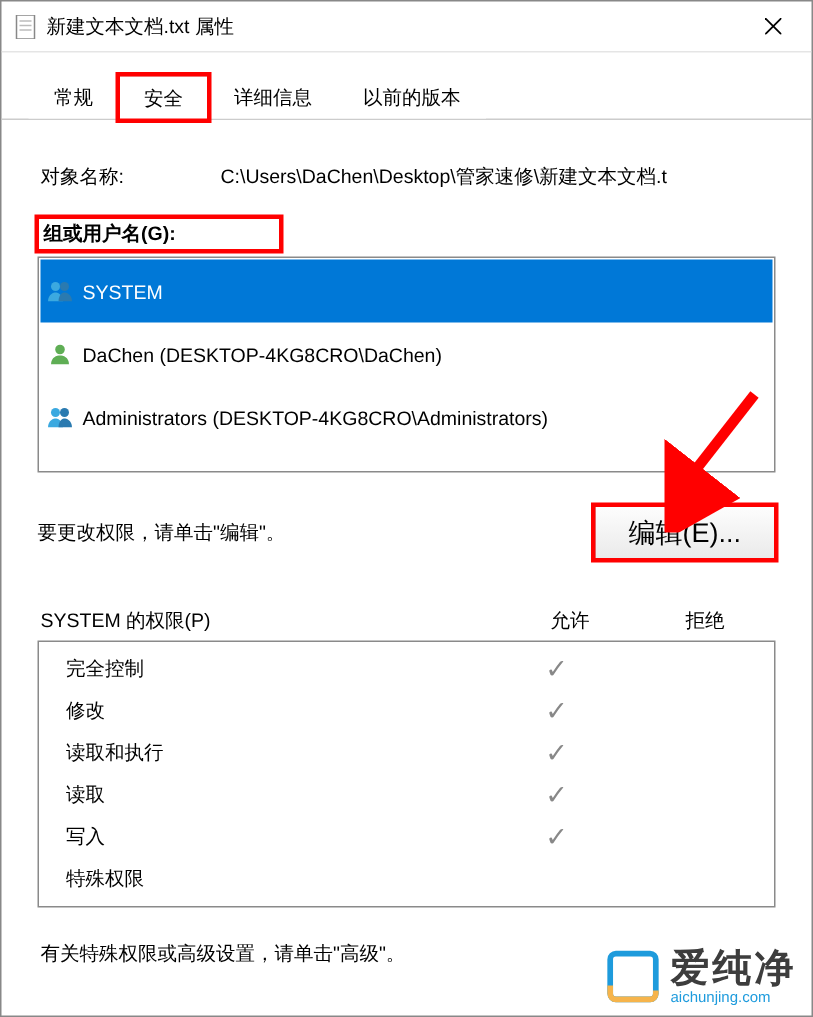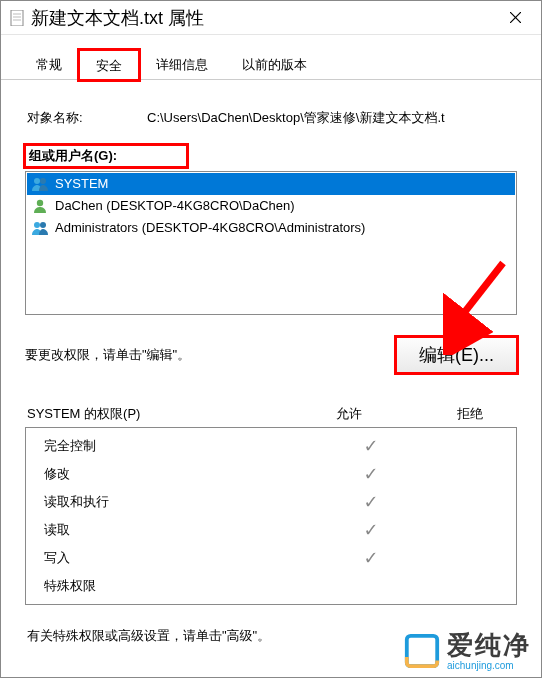--- a/index.html
+++ b/index.html
@@ -20,21 +20,21 @@
     align-items: center;
     height: 34px;
     padding: 0 4px 0 8px;
     border-bottom: 1px solid #e5e5e5;
   }
   .title-icon {
     width: 16px; height: 16px;
     margin-right: 6px;
     display: inline-flex; align-items: center; justify-content: center;
   }
-  .title-text { flex: 1; font-size: 18px; }
+  .title-text { flex: 1; font-size: 13px; }
   .close-btn {
     width: 44px; height: 30px;
     display: flex; align-items: center; justify-content: center;
     cursor: pointer;
     font-size: 14px;
   }
 
   .tabs {
     display: flex;
     padding: 14px 18px 0 18px;
@@ -66,22 +66,22 @@
 
   .users-list {
     border: 1px solid #8a8a8a;
     background: #fff;
     height: 144px;
     margin: 4px 0 6px 0;
     padding: 1px;
     overflow: hidden;
   }
   .user-row {
-    display: flex; align-items: flex-start;
-    padding: 3px 4px;
+    display: flex; align-items: flex-end;
+    padding: 13px 4px;
     gap: 6px;
   }
   .user-row.selected { background: #0078d7; color: #fff; }
   .icon-slot {
     width: 18px; height: 16px; display: inline-flex; align-items:center; justify-content:center;
   }
 
   .edit-row {
     display: flex; align-items: center; justify-content: space-between;
     margin: 22px 0 8px 0;
@@ -91,21 +91,20 @@
     background: linear-gradient(#fdfdfd, #eaeaea);
     padding: 5px 22px;
     cursor: pointer;
     font-family: inherit;
     font-size: 18px;
   }
 
   .perm-header {
     display: flex; padding: 24px 2px 4px 2px;
     font-size: 13px;
-    gap: 31px;
   }
   .perm-header .name { flex: 1; }
   .perm-header .col { width: 90px; text-align: center; }
 
   .perm-table {
     border: 1px solid #8a8a8a;
     padding: 4px 0;
   }
   .perm-row {
     display: flex; align-items: center;

